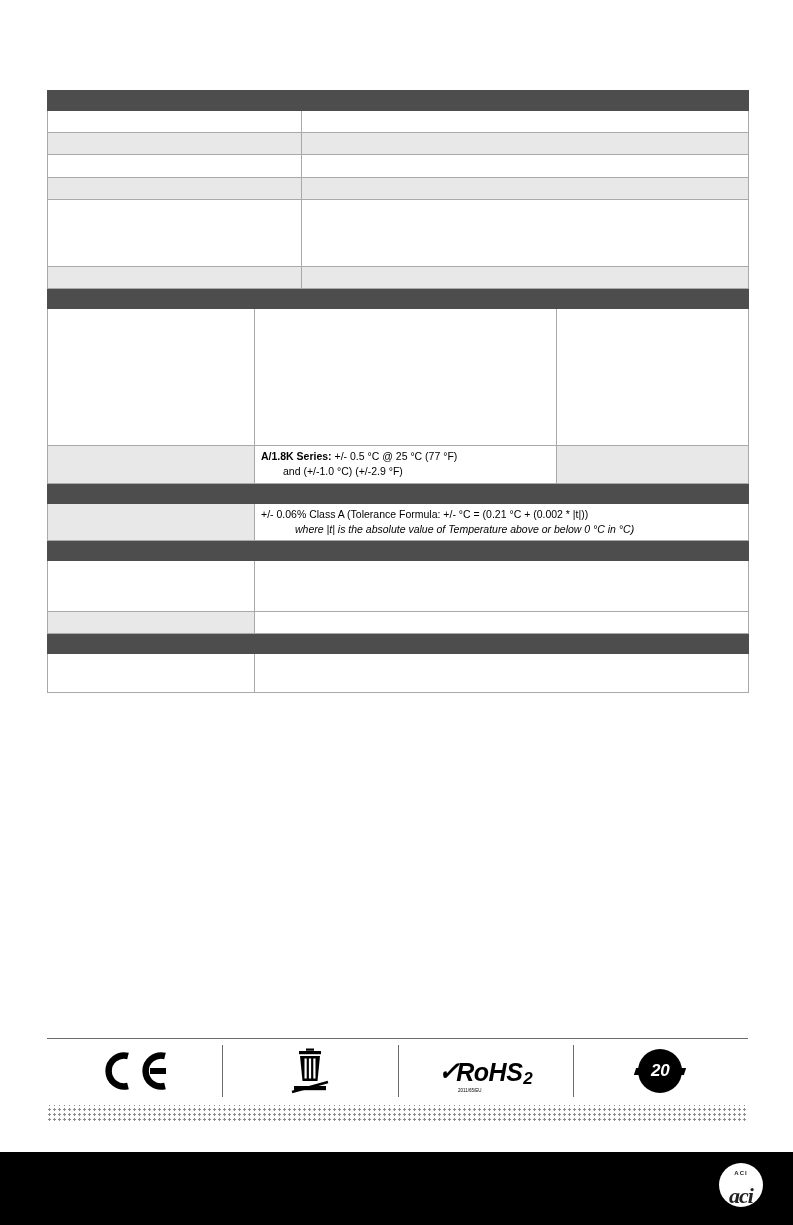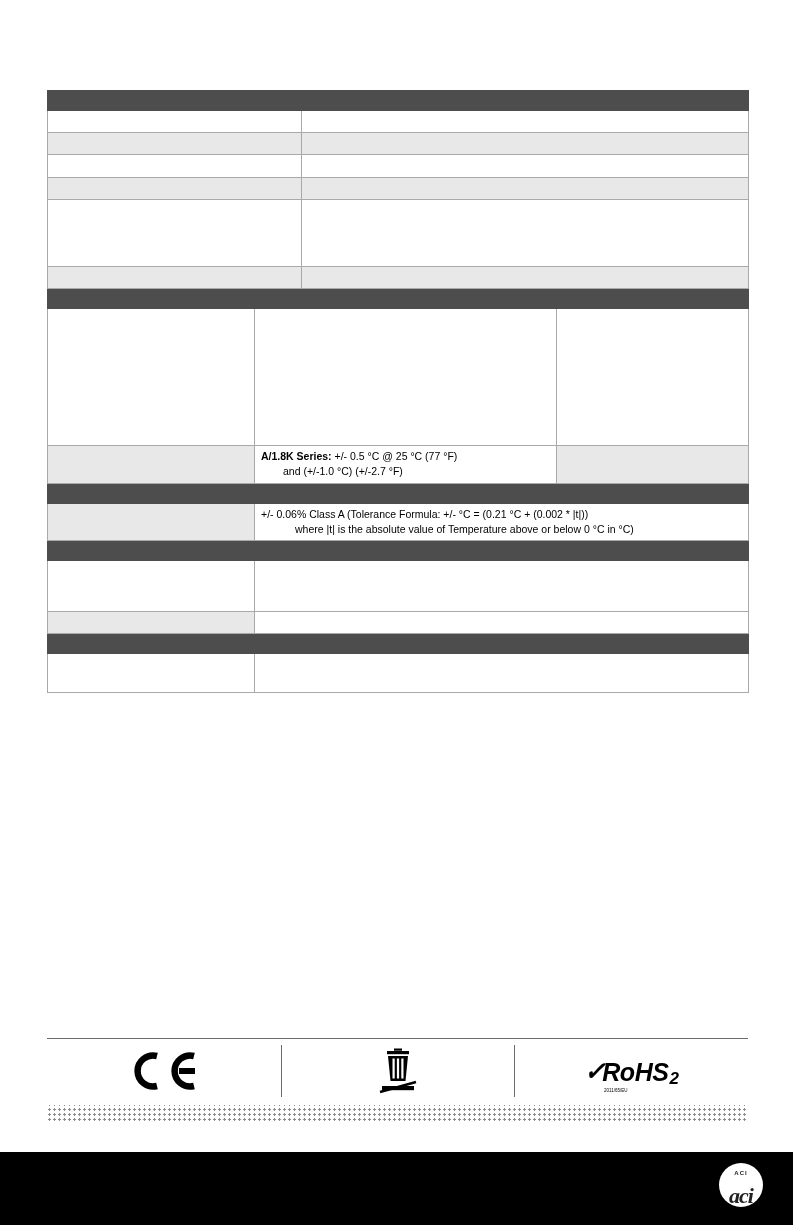--- a/index.html
+++ b/index.html
@@ -48,21 +48,21 @@
     padding: 3px 6px;
     font-weight: bold;
   }
   .row-white td { background: #ffffff; }
   .row-grey td { background: #e8e8e8; }
   .cell-white { background: #ffffff; }
   .cell-grey { background: #e8e8e8; }
 
   .b { font-weight: bold; }
   .indent { display: inline-block; padding-left: 22px; }
-  .indent2 { display: inline-block; padding-left: 34px; }
+  .indent2 { display: inline-block; padding-left: 34px; font-style: italic; }
 
   
   .footer-rule {
     position: absolute;
     left: 47px;
     top: 1038px;
     width: 701px;
     height: 1px;
     background: #6b6b6b;
   }
@@ -273,21 +273,21 @@
     <tr>
       <td class="cell-white" style="height:130px">&nbsp;</td>
       <td class="cell-white" colspan="2">&nbsp;</td>
       <td class="cell-white">&nbsp;</td>
     </tr>
 
     <tr>
       <td class="cell-grey">&nbsp;</td>
       <td class="cell-white" colspan="2">
         <span class="b">A/1.8K Series:</span><span> +/- 0.5 °C @ 25 °C (77 °F)</span><br>
-        <span class="indent">and (+/-1.0 °C) (+/-2.7 °F)</span>
+        <span class="indent">and (+/-1.0 °C) (+/-2.9 °F)</span>
       </td>
       <td class="cell-grey">&nbsp;</td>
     </tr>
 
     <tr class="section-head">
       <td colspan="4"></td>
     </tr>
 
 
     <tr>
@@ -352,20 +352,25 @@
 
     <div class="cert-cell">
       <div class="rohs">
         <span class="check">✓</span>
           <span>RoHS</span>
           <span class="two">2</span>
         <span class="tiny">2011/65/EU</span>
       </div>
     </div>
 
+    <div class="cert-cell">
+      <div class="epup">
+        <span>20</span>
+      </div>
+    </div>
 
   </div>
 
   <div class="dot-band"></div>
 
   <div class="black-bar"></div>
 
   <div class="logo-badge">
     <span class="logo-top">ACI</span>
     <span class="logo-text">aci</span>

